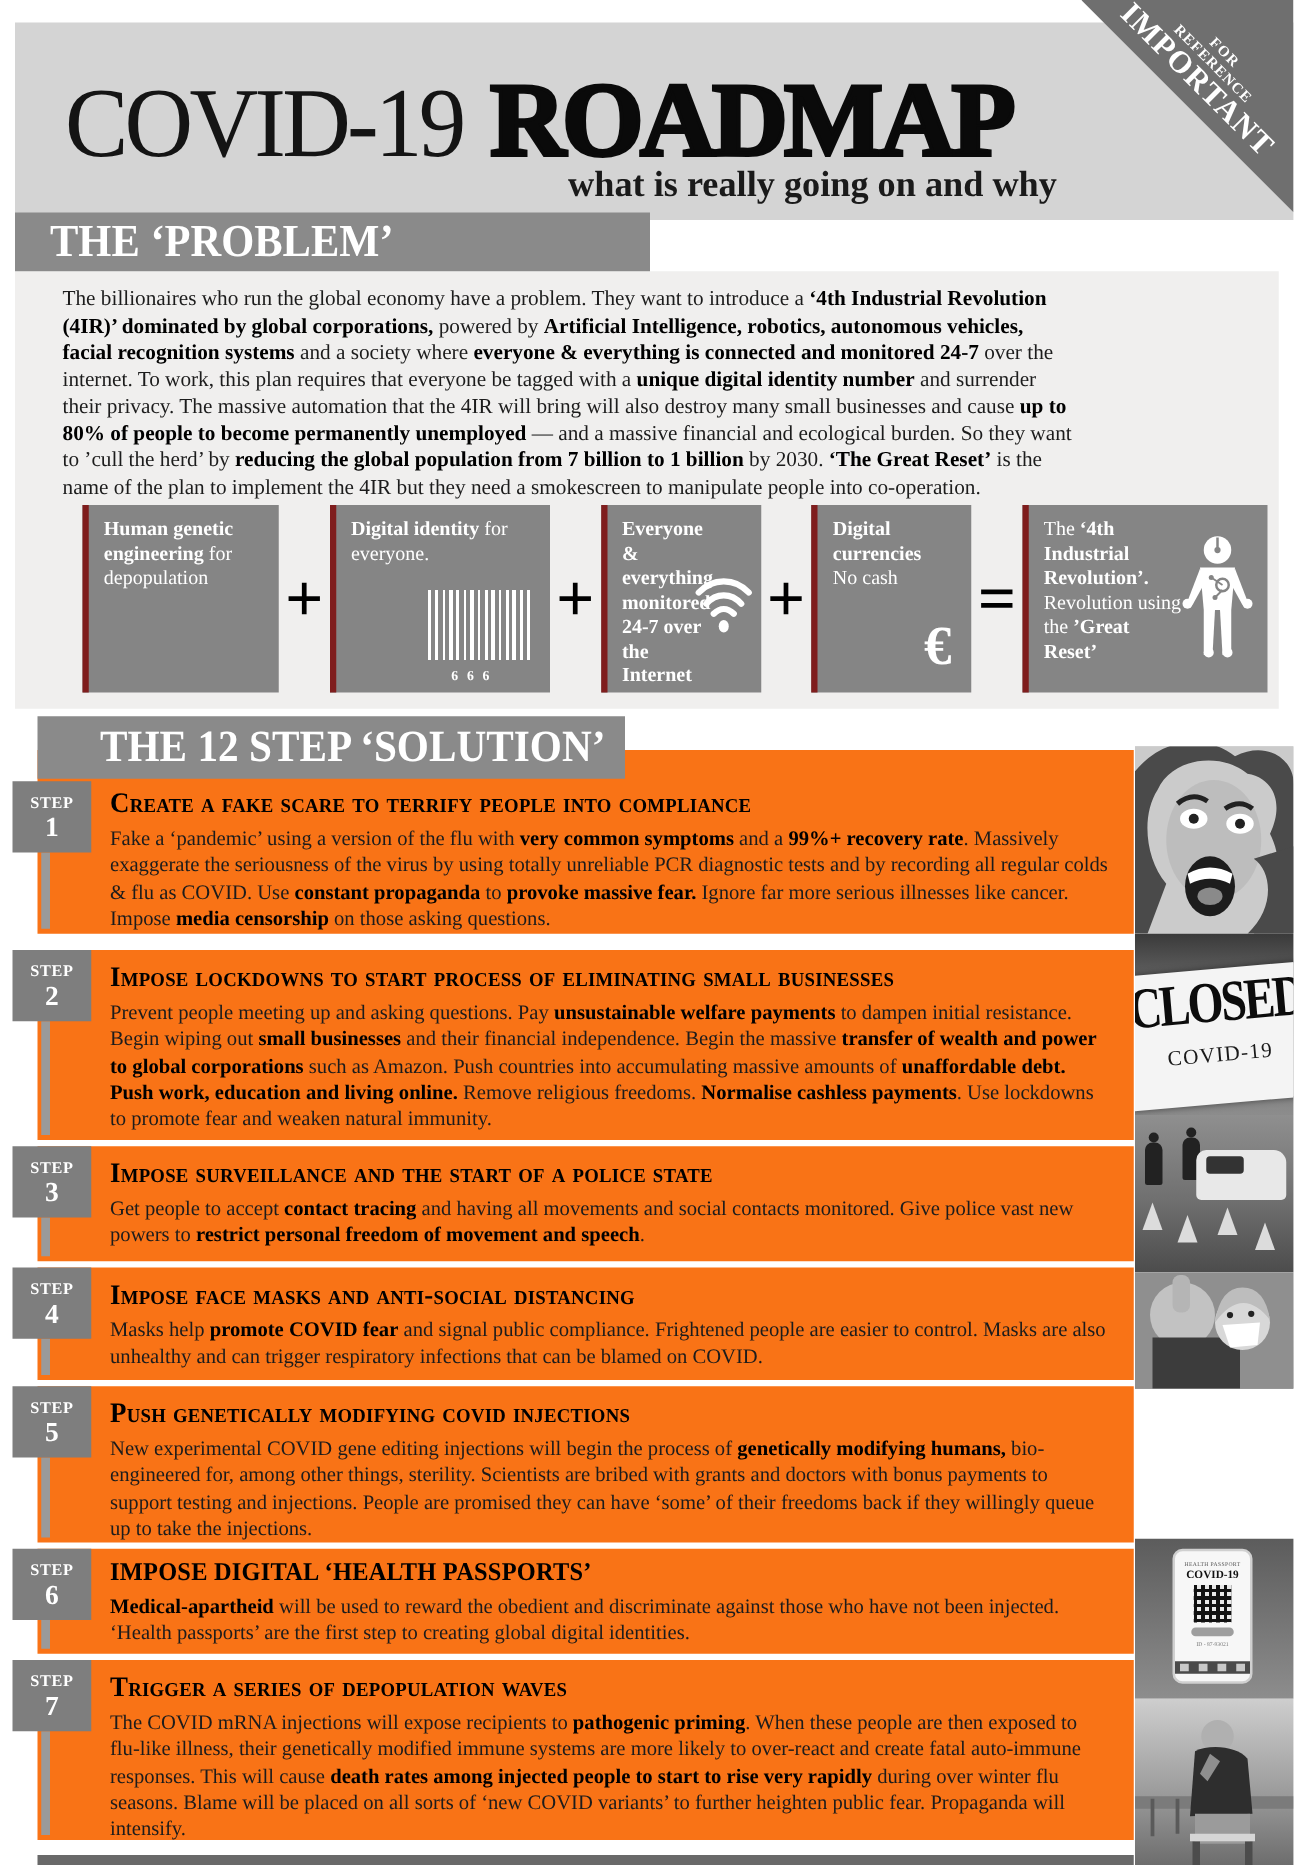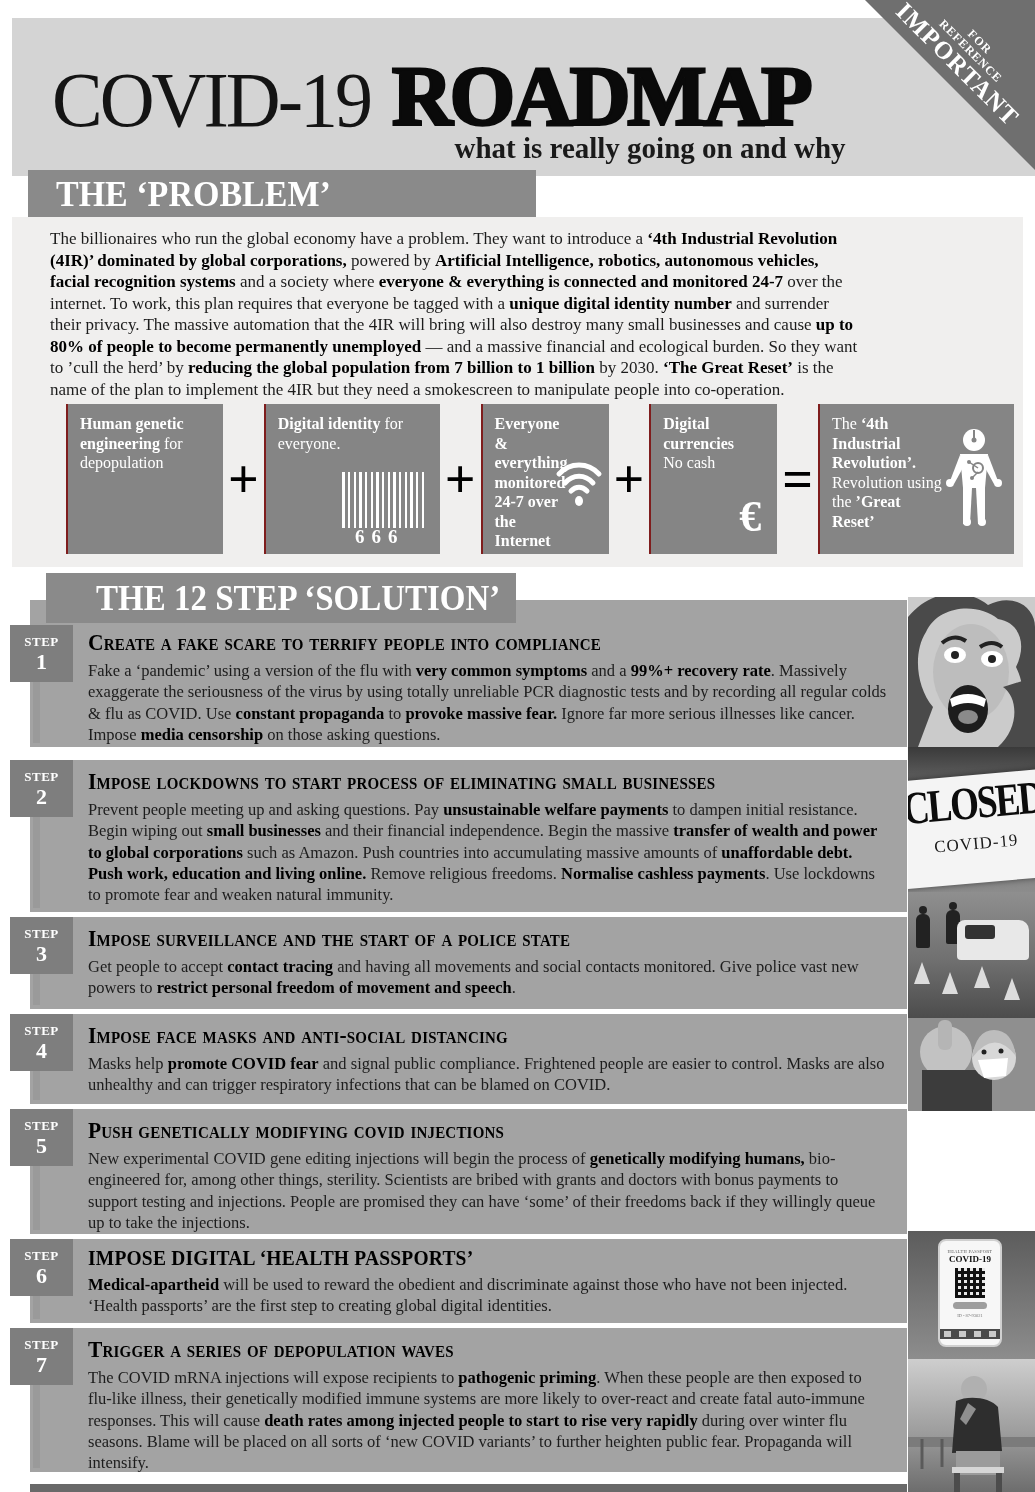--- a/index.html
+++ b/index.html
@@ -19,53 +19,53 @@
   
   .corner{position:absolute;top:0;right:0;width:170px;height:170px;background:#6f6f6f;
           clip-path:polygon(0 0,100% 0,100% 100%);}
   .corner-text{position:absolute;top:30px;right:-16px;width:170px;text-align:center;color:#fff;
                transform:rotate(45deg);line-height:1.05;}
   .corner-small{font-size:12px;font-weight:700;letter-spacing:1px;}
   .corner-big{font-size:25px;font-weight:700;letter-spacing:1px;}
 
   
   .section-bar{position:absolute;background:#8a8a8a;color:#fff;font-weight:700;
-               display:flex;align-items:center;transform-origin:left;margin-left:16px;}
+               display:flex;align-items:center;transform-origin:left;}
   .bar-problem{left:12px;top:170px;width:508px;height:47px;font-size:34px;padding-left:28px;letter-spacing:0px;}
   .bar-solution{left:30px;top:573px;width:470px;height:50px;font-size:33px;padding-left:50px;z-index:5;}
   .bar-text{transform:scaleY(1.08);}
 
   .problem-panel{position:absolute;left:12px;top:217px;width:1011px;height:350px;background:#f0efee;}
 
   .wef{position:absolute;left:872px;top:178px;width:156px;height:108px;background:#0e0e0e;
        display:flex;flex-direction:column;justify-content:center;align-items:center;z-index:4;
        color:#dcdcdc;font-size:21px;letter-spacing:3px;line-height:1.1;font-weight:400;}
   .wef svg{position:absolute;left:0;top:0;}
 
   .problem-paragraph{position:absolute;left:50px;top:228px;width:812px;
                      font-size:17px;line-height:21.5px;color:#1c1c1c;}
   .problem-paragraph b{color:#000;}
 
   
   .equation{position:absolute;left:66px;top:403px;width:948px;height:152px;
             display:flex;align-items:center;justify-content:space-between;}
-  .eq-box{position:relative;height:150px;background:#858585;border-left:2px solid #7f1d1d;
+  .eq-box{position:relative;height:150px;background:#858585;border-left:5px solid #7f1d1d;
           color:#fff;font-size:16px;line-height:1.22;padding:10px 8px 8px 12px;}
   .eq-box .eq-text{white-space:pre-line;}
   .eq-op{font-size:54px;font-weight:700;color:#000;line-height:1;}
   .barcode{position:absolute;right:14px;bottom:26px;width:84px;height:56px;
            background:repeating-linear-gradient(90deg,#fff 0 3px,transparent 3px 6px,#fff 6px 8px,transparent 8px 12px,#fff 12px 14px,transparent 14px 17px);}
   .barcode-num{position:absolute;right:18px;bottom:6px;width:84px;text-align:center;
-               font-size:19px;font-weight:700;letter-spacing:7px;color:#fff;}
+               font-size:11px;font-weight:700;letter-spacing:7px;color:#fff;}
   .euro{position:absolute;right:16px;bottom:10px;font-size:44px;font-weight:700;color:#fff;}
   .wifi{position:absolute;right:4px;top:52px;}
   .cyborg{position:absolute;right:8px;top:24px;}
 
   
-  .step-panel{position:absolute;left:30px;width:877px;background:#a3a3a3;}
+  .step-panel{position:absolute;left:30px;width:877px;background:#f97316;}
   .step-box{position:absolute;left:-20px;width:63px;height:57px;background:#7e7e7e;color:#fff;
             display:flex;flex-direction:column;align-items:center;justify-content:center;line-height:1;z-index:3;}
   .step-box .sb-label{font-size:13px;font-weight:700;letter-spacing:.5px;}
   .step-box .sb-num{font-size:22px;font-weight:700;margin-top:3px;}
   .step-line{position:absolute;left:3px;width:7px;background:#9a9a9a;}
   .step-title{margin-left:58px;font-variant:small-caps;font-weight:700;font-size:21.5px;
               letter-spacing:.2px;color:#000;transform:scaleY(1.05);transform-origin:left top;}
   .step-body{margin-left:58px;margin-top:5px;width:800px;font-size:16.5px;line-height:21.3px;color:#1c1c1c;}
   .step-body b{color:#000;}
 

